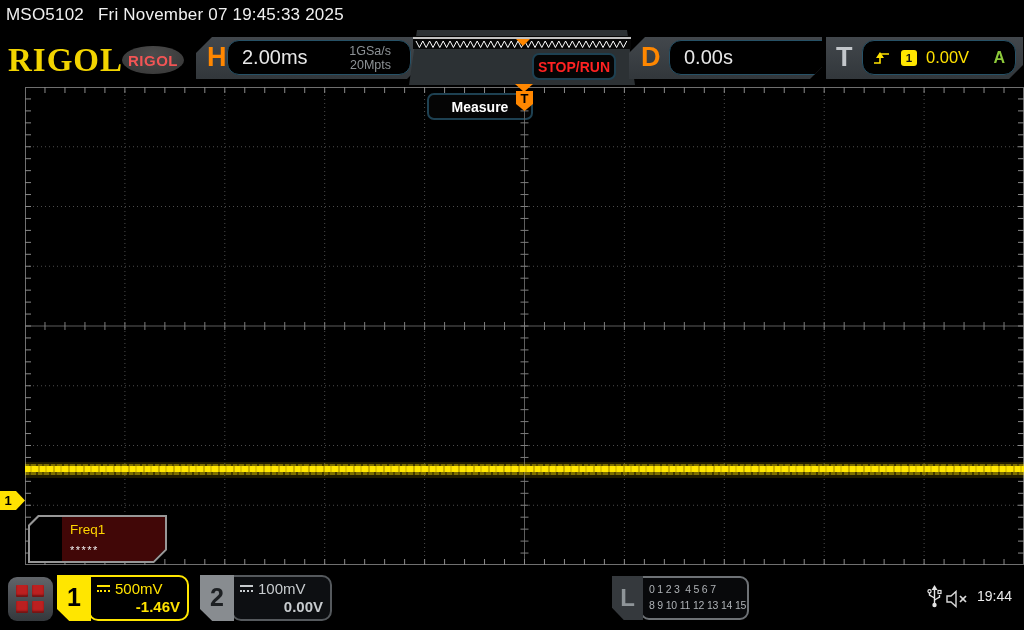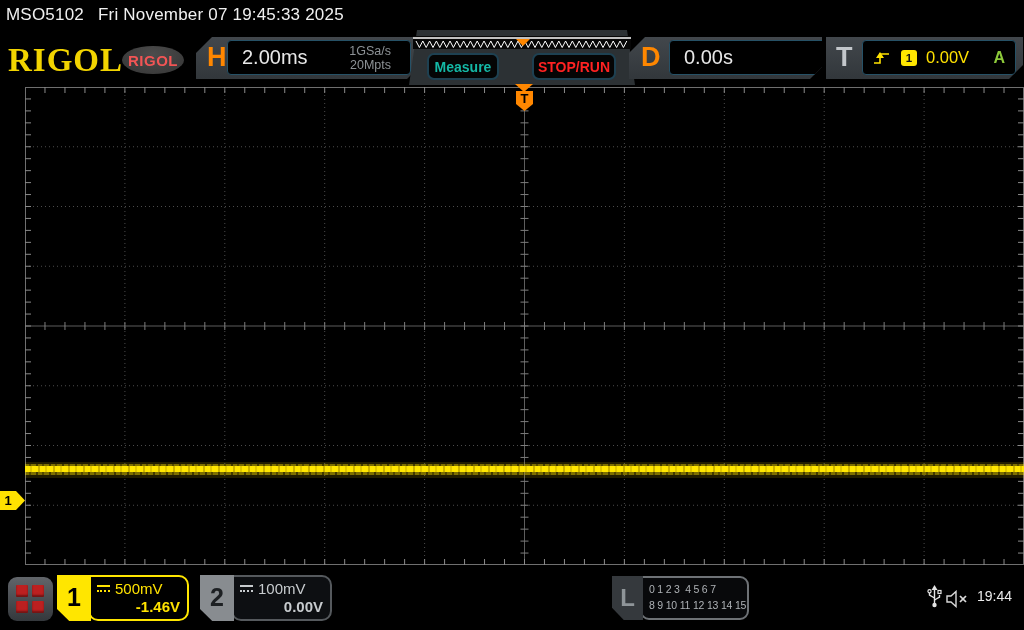--- a/index.html
+++ b/index.html
@@ -12,32 +12,32 @@
   #titlebar .model { margin-right:14px; }
 
   
   #logo { position:absolute; left:8px; top:41px; color:#f2d400; font-family:"Liberation Serif", serif; font-weight:bold; font-size:33px; letter-spacing:1px; transform:scaleY(1.05); }
   #stop-badge { position:absolute; left:122px; top:46px; width:62px; height:28px; background:radial-gradient(ellipse at 50% 30%, #4c4c4c, #353535); border-radius:50%; display:flex; align-items:center; justify-content:center; color:#f25555; font-weight:bold; font-size:15px; letter-spacing:0.5px; }
 
   .hpanel { position:absolute; top:37px; height:42px; background:linear-gradient(#42474c,#32373b); }
   .cut-tl { clip-path:polygon(16px 0,100% 0,100% calc(100% - 12px),calc(100% - 12px) 100%,0 100%,0 16px); }
   .cut-br { clip-path:polygon(0 0,100% 0,100% calc(100% - 14px),calc(100% - 14px) 100%,0 100%); }
   .panel-letter { position:absolute; top:5px; font-size:27px; font-weight:bold; color:#ff8700; }
-  .panel-inner { position:absolute; top:3px; height:35px; background:#000; border:1px solid #265166; border-radius:4px; display:flex; align-items:center; }
+  .panel-inner { position:absolute; top:3px; height:35px; background:#000; border:1px solid #265166; border-radius:12px; display:flex; align-items:center; }
 
   #h-panel { left:196px; width:223px; }
   #h-panel .panel-letter { left:11px; }
   #h-inner { left:31px; width:184px; }
   #h-timebase { margin-left:14px; font-size:20px; color:#e8e8e8; }
   #h-rates { margin-left:auto; margin-right:19px; text-align:right; font-size:12.5px; color:#8d9296; line-height:14px; }
 
   #thumb-group { position:absolute; left:409px; top:30px; width:226px; height:55px; background:#2c3134; clip-path:polygon(8px 0,calc(100% - 8px) 0,100% 100%,0 100%); }
   #thumb-bar { position:absolute; left:413px; top:36px; width:218px; height:13px; background:#070707; }
   .hdr-btn { position:absolute; top:53px; height:27px; background:#050505; border:2px solid #1e4152; border-radius:7px; display:flex; align-items:center; justify-content:center; font-weight:bold; font-size:14px; }
-  #measure-btn { left:427px; width:72px; color:#14b8a6; }
+  #measure-btn { left:427px; width:106px; color:#ffffff;margin-top:40px; }
   #stoprun-btn { left:532px; width:84px; color:#ff2222; }
 
   #d-panel { left:629px; width:193px; }
   #d-panel .panel-letter { left:12px; }
   #d-inner { left:40px; width:173px; }
   #d-value { margin-left:14px; font-size:20px; color:#e8e8e8; }
 
   #t-panel { left:826px; width:197px; }
   #t-panel .panel-letter { left:10px; color:#c3c7cb; }
   #t-inner { left:36px; width:154px; }
@@ -439,20 +439,27 @@
   <div id="wave-mid" class="wave"></div>
   <div id="wave-core" class="wave"></div>
 
   <div id="trig-tri"></div>
   <div id="trig-tag">T</div>
 
   <div id="ch1-marker">
       <span>1</span>
     </div>
 
+  <div id="freq-box">
+    <div class="inner">
+      <div class="redzone"></div>
+      <div id="freq-name">Freq1</div>
+      <div id="freq-value">*****</div>
+    </div>
+  </div>
 
   <div id="menu-btn">
     <div class="grid2">
         <i></i>
         <i></i>
         <i></i>
         <i></i>
       </div>
   </div>
 

